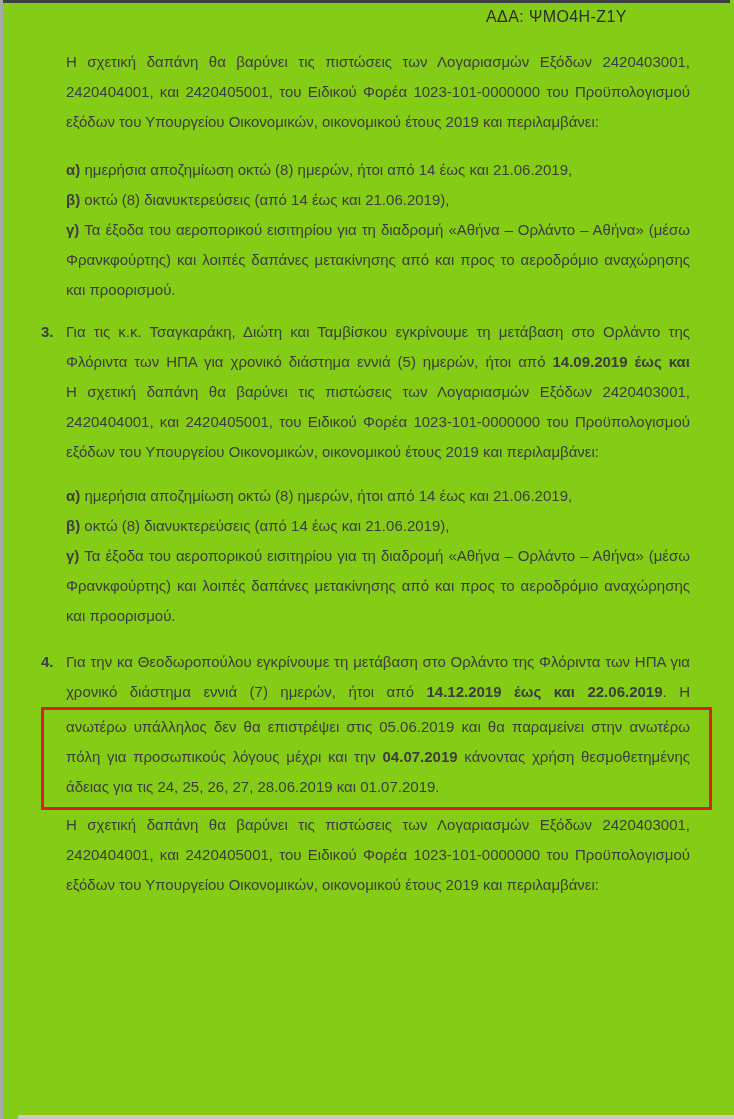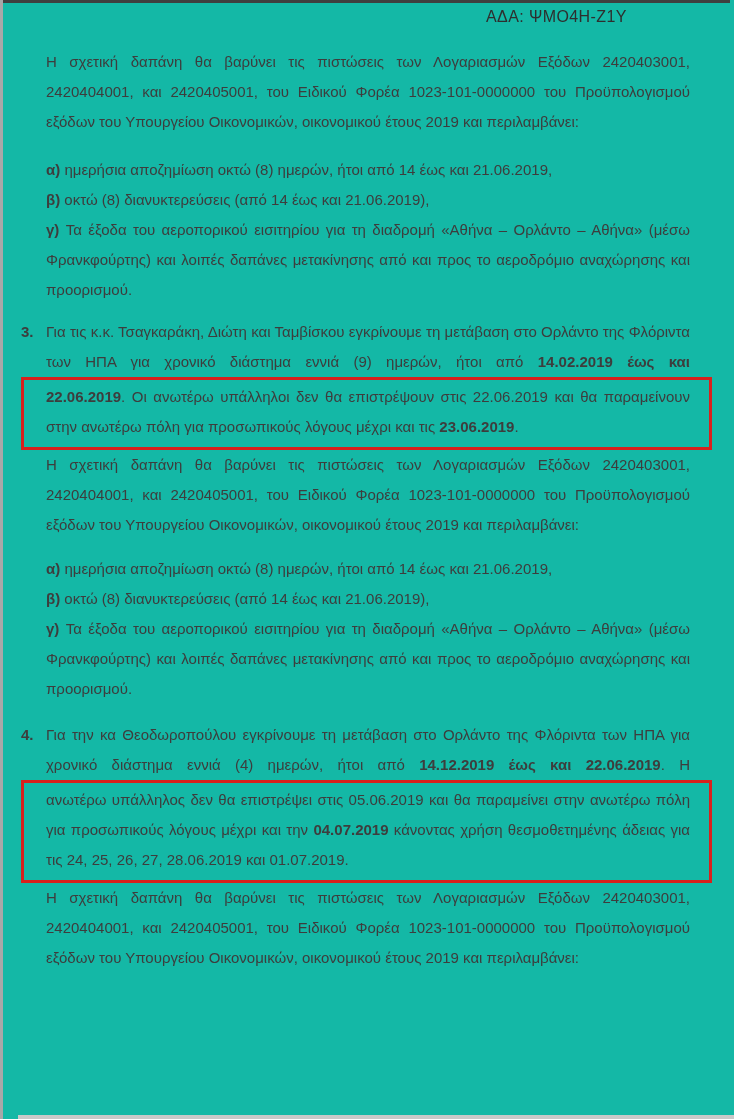--- a/index.html
+++ b/index.html
@@ -4,21 +4,21 @@
 <style>
   html, body {
     margin: 0; padding: 0;
     background: #ffffff;
     width: 734px; height: 1119px;
     overflow: hidden;
   }
   .page {
     position: relative;
     width: 734px; height: 1119px;
-    background: #14b8a6;
+    background: #84cc16;
     font-family: "Liberation Sans", sans-serif;
     color: #3d3d3d;
   }
   .edge-top {
     position: absolute; top: 0; left: 0;
     width: 730px; height: 3px; background: #3f3f3f;
   }
   .edge-left {
     position: absolute; top: 0; left: 0;
     width: 3px; height: 1119px; background: #a8a8a8;
@@ -29,21 +29,21 @@
   }
   .ada {
     position: absolute; top: 8px; left: 486px;
     font-size: 16px; color: #2e2e2e;
     letter-spacing: 0.4px;
     white-space: nowrap;
   }
   .content {
     position: absolute; top: 0; left: 0;
     width: 734px;
-    padding: 47px 44px 0 46px;
+    padding: 47px 44px 0 66px;
     box-sizing: border-box;
     font-size: 15px;
     line-height: 30px;
     text-align: justify;
     filter: blur(0.2px);
   }
   .content p { margin: 0; }
   .bold, .num { font-weight: bold; }
   .expense { }
   .expense-2 { margin-top: 8px; }
@@ -83,37 +83,34 @@
     <p class="expense expense-1"><span>Η σχετική δαπάνη θα βαρύνει τις πιστώσεις των Λογαριασμών Εξόδων 2420403001, 2420404001, και 2420405001, του Ειδικού Φορέα 1023-101-0000000 του Προϋπολογισμού εξόδων του Υπουργείου Οικονομικών, οικονομικού έτους 2019 και περιλαμβάνει:</span></p>
 
     <div class="letter-list letter-list-1">
       <p><span class="bold">α) </span><span>ημερήσια αποζημίωση οκτώ (8) ημερών, ήτοι από 14 έως και 21.06.2019,</span></p>
       <p><span class="bold">β) </span><span>οκτώ (8) διανυκτερεύσεις (από 14 έως και 21.06.2019),</span></p>
       <p><span class="bold">γ) </span><span>Τα έξοδα του αεροπορικού εισιτηρίου για τη διαδρομή «Αθήνα – Ορλάντο – Αθήνα» (μέσω Φρανκφούρτης) και λοιπές δαπάνες μετακίνησης από και προς το αεροδρόμιο αναχώρησης και προορισμού.</span></p>
     </div>
 
     <div class="numbered numbered-3">
       <span class="num">3.</span>
-      <p class="pre"><span>Για τις κ.κ. Τσαγκαράκη, Διώτη και Ταμβίσκου εγκρίνουμε τη μετάβαση στο Ορλάντο της Φλόριντα των ΗΠΑ για χρονικό διάστημα εννιά (9) ημερών, ήτοι από </span><span class="bold">14.02.2019 έως και</span></p>
-      <div class="redbox">
-        <p><span class="bold">22.06.2019</span><span>. Οι ανωτέρω υπάλληλοι δεν θα επιστρέψουν στις 22.06.2019 και θα παραμείνουν στην ανωτέρω πόλη για προσωπικούς λόγους μέχρι και τις </span><span class="bold">23.06.2019</span><span>.</span></p>
-      </div>
+      <p class="pre"><span>Για τις κ.κ. Τσαγκαράκη, Διώτη και Ταμβίσκου εγκρίνουμε τη μετάβαση στο Ορλάντο της Φλόριντα των ΗΠΑ για χρονικό διάστημα εννιά (5) ημερών, ήτοι από </span><span class="bold">14.09.2019 έως και</span></p>
     </div>
 
     <p class="expense expense-2"><span>Η σχετική δαπάνη θα βαρύνει τις πιστώσεις των Λογαριασμών Εξόδων 2420403001, 2420404001, και 2420405001, του Ειδικού Φορέα 1023-101-0000000 του Προϋπολογισμού εξόδων του Υπουργείου Οικονομικών, οικονομικού έτους 2019 και περιλαμβάνει:</span></p>
 
     <div class="letter-list letter-list-2">
       <p><span class="bold">α) </span><span>ημερήσια αποζημίωση οκτώ (8) ημερών, ήτοι από 14 έως και 21.06.2019,</span></p>
       <p><span class="bold">β) </span><span>οκτώ (8) διανυκτερεύσεις (από 14 έως και 21.06.2019),</span></p>
       <p><span class="bold">γ) </span><span>Τα έξοδα του αεροπορικού εισιτηρίου για τη διαδρομή «Αθήνα – Ορλάντο – Αθήνα» (μέσω Φρανκφούρτης) και λοιπές δαπάνες μετακίνησης από και προς το αεροδρόμιο αναχώρησης και προορισμού.</span></p>
     </div>
 
     <div class="numbered numbered-4">
       <span class="num">4.</span>
-      <p class="pre"><span>Για την κα Θεοδωροπούλου εγκρίνουμε τη μετάβαση στο Ορλάντο της Φλόριντα των ΗΠΑ για χρονικό διάστημα εννιά (4) ημερών, ήτοι από </span><span class="bold">14.12.2019 έως και 22.06.2019</span><span>. Η</span></p>
+      <p class="pre"><span>Για την κα Θεοδωροπούλου εγκρίνουμε τη μετάβαση στο Ορλάντο της Φλόριντα των ΗΠΑ για χρονικό διάστημα εννιά (7) ημερών, ήτοι από </span><span class="bold">14.12.2019 έως και 22.06.2019</span><span>. Η</span></p>
       <div class="redbox">
         <p><span>ανωτέρω υπάλληλος δεν θα επιστρέψει στις 05.06.2019 και θα παραμείνει στην ανωτέρω πόλη για προσωπικούς λόγους μέχρι και την </span><span class="bold">04.07.2019</span><span> κάνοντας χρήση θεσμοθετημένης άδειας για τις 24, 25, 26, 27, 28.06.2019 και 01.07.2019.</span></p>
       </div>
     </div>
 
     <p class="expense expense-3"><span>Η σχετική δαπάνη θα βαρύνει τις πιστώσεις των Λογαριασμών Εξόδων 2420403001, 2420404001, και 2420405001, του Ειδικού Φορέα 1023-101-0000000 του Προϋπολογισμού εξόδων του Υπουργείου Οικονομικών, οικονομικού έτους 2019 και περιλαμβάνει:</span></p>
 
   </div>
 </div>
 

